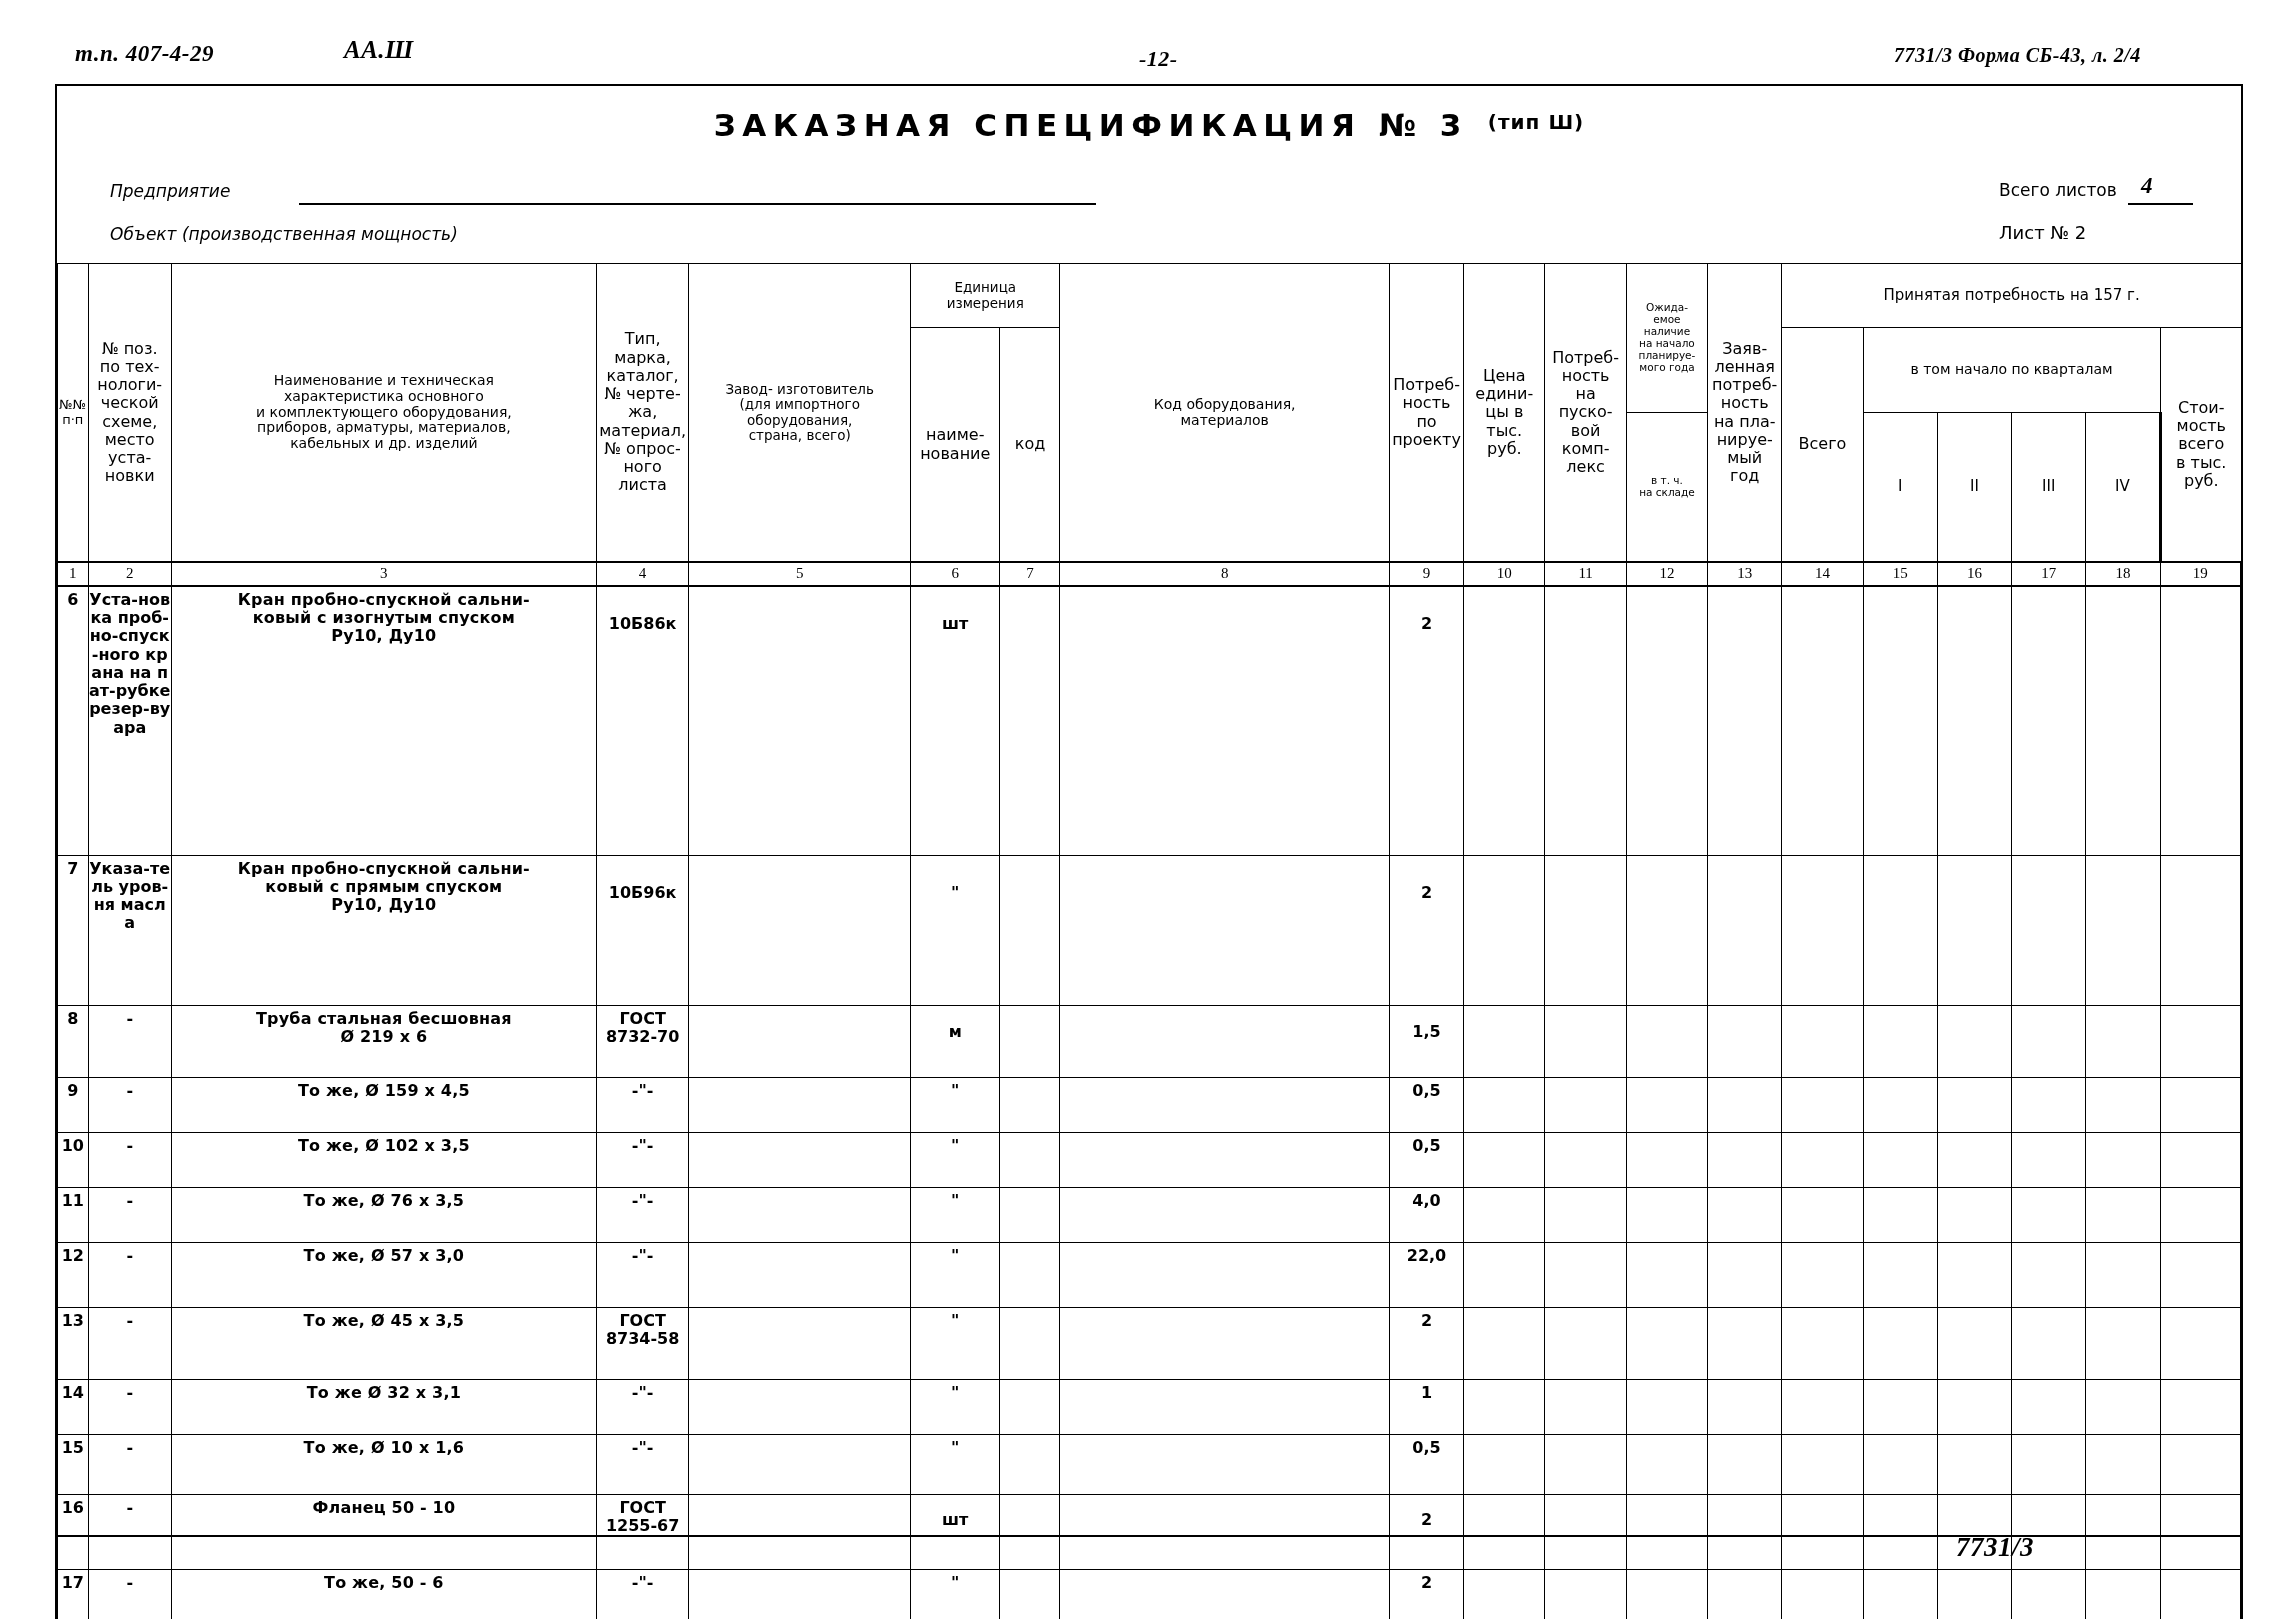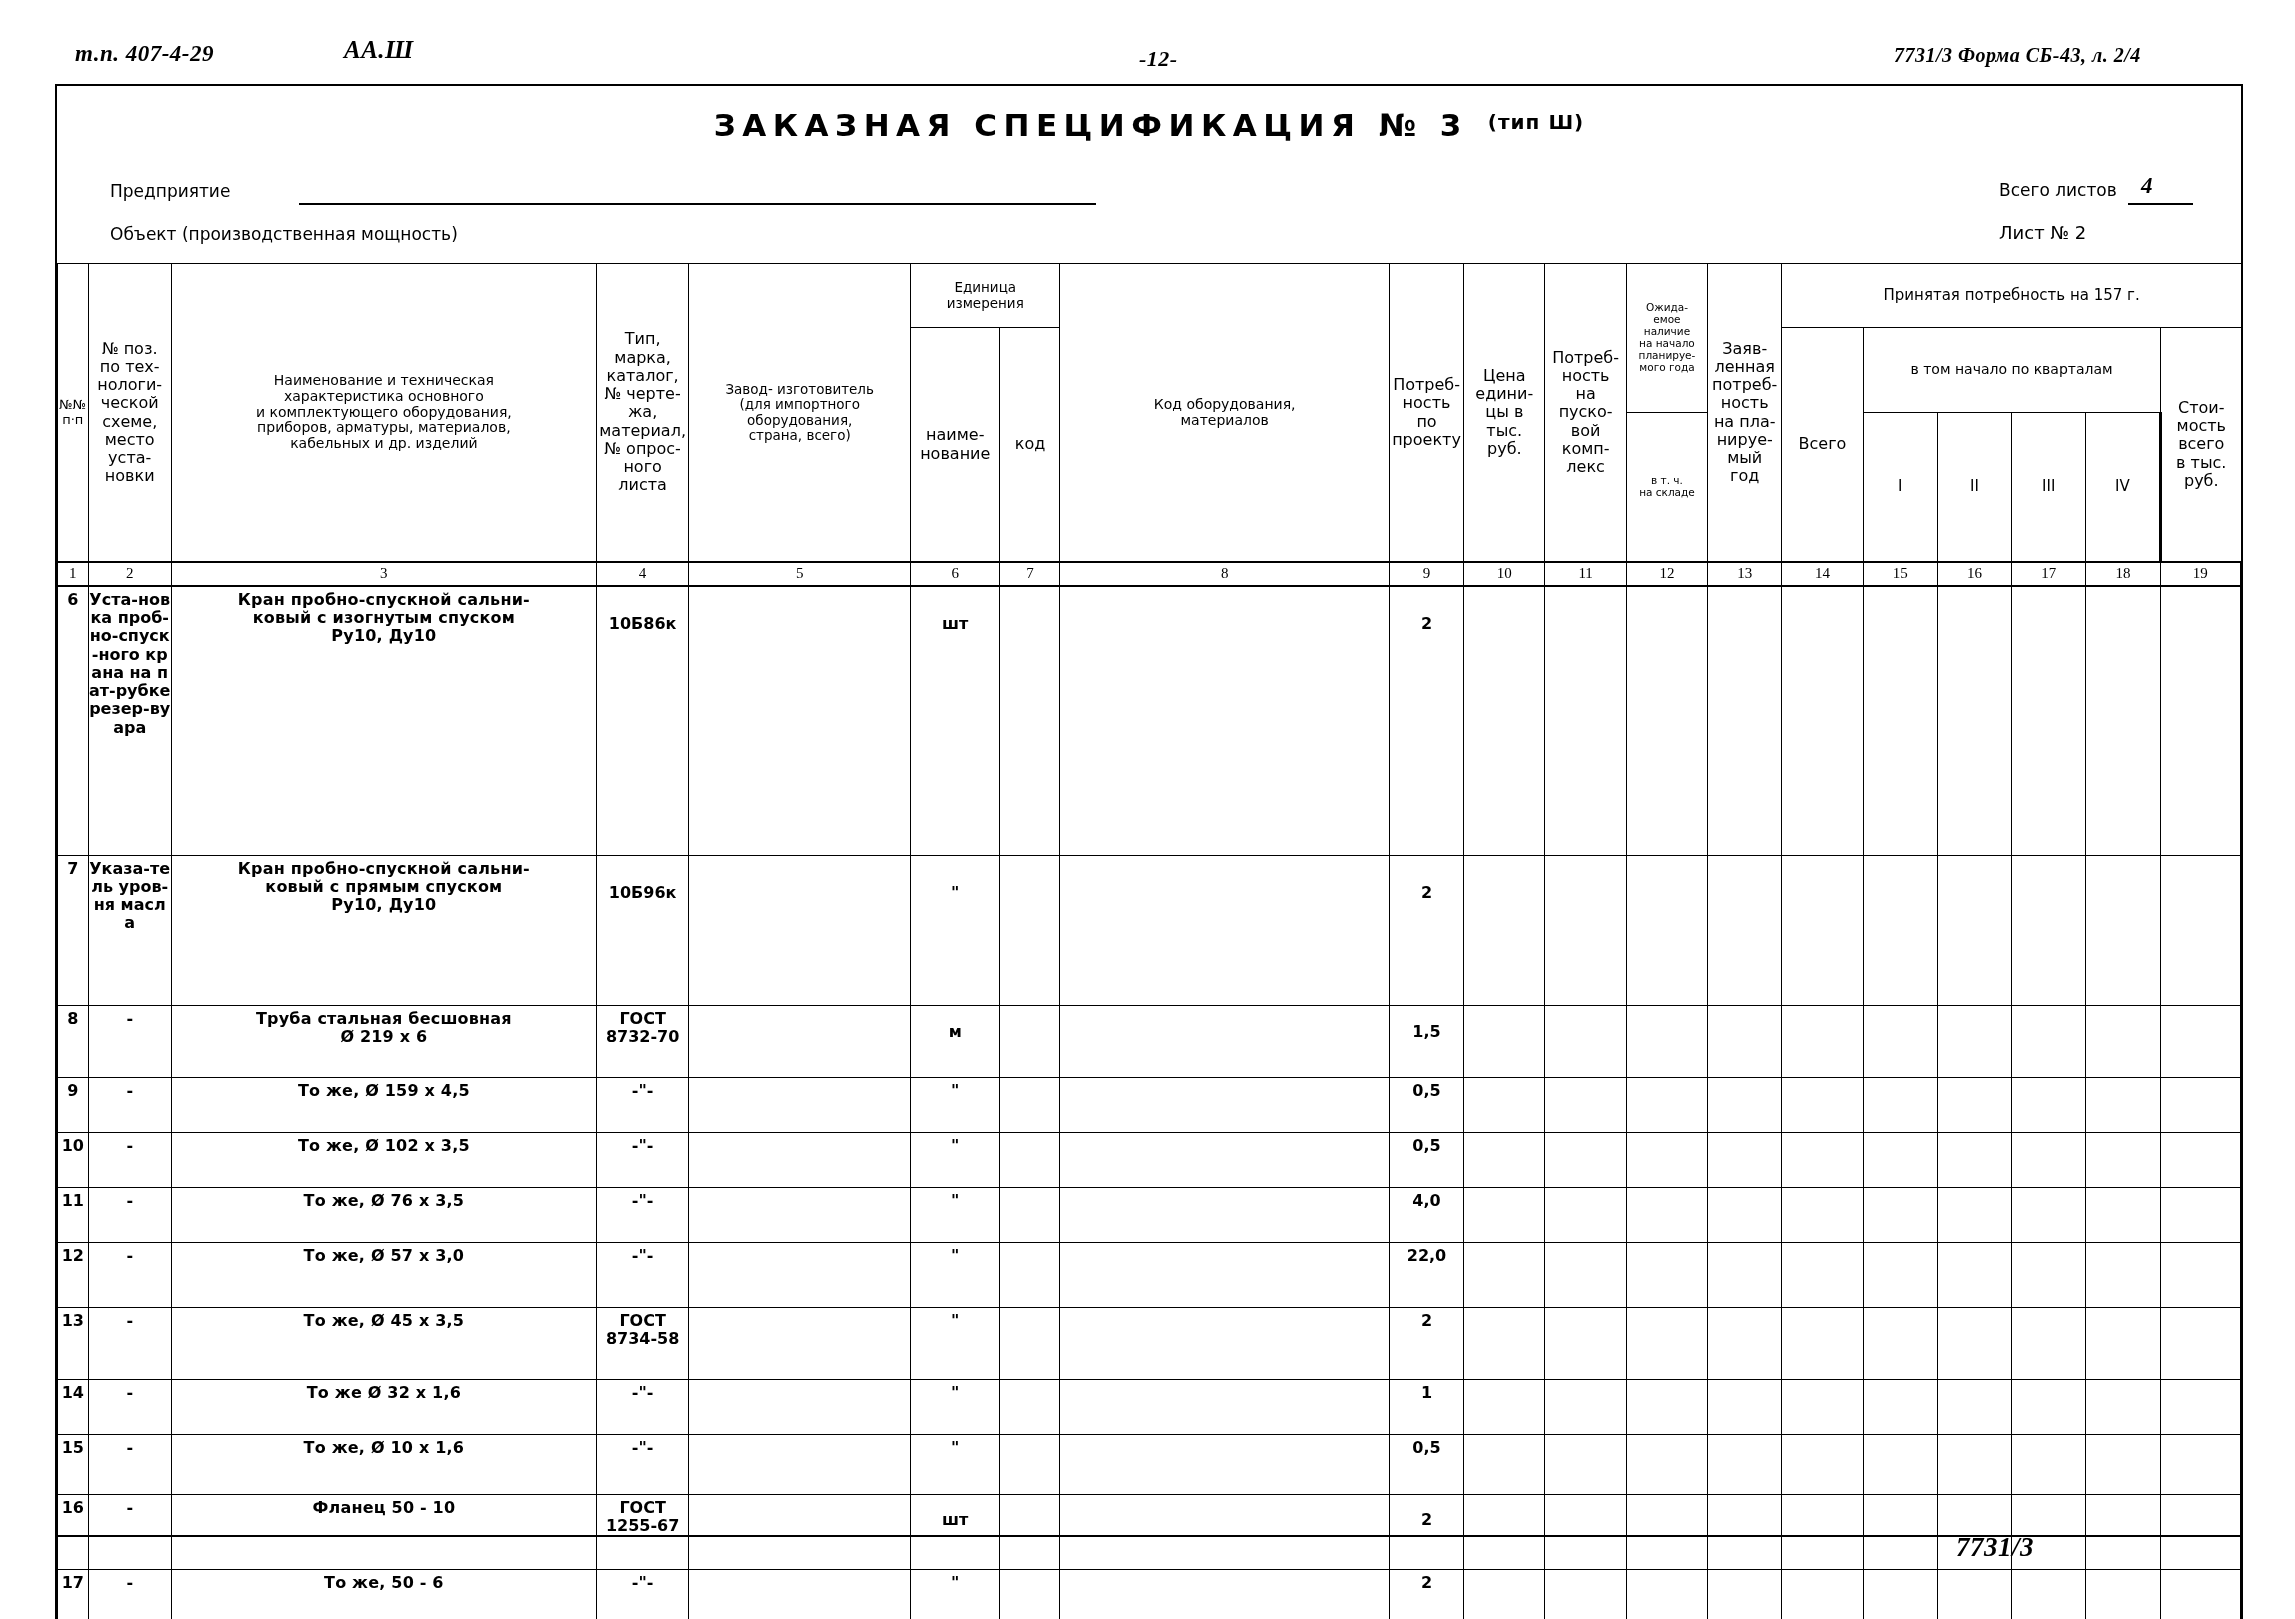--- a/index.html
+++ b/index.html
@@ -78,20 +78,21 @@
   
   #meta-block {
     position: absolute; left: 55px; top: 172px;
     width: 2188px; height: 92px;
   }
   .meta-label {
     position: absolute;
     font-size: 17px;
     font-family: "DejaVu Sans", sans-serif;
     white-space: nowrap;
+    font-style: italic;
   }
   #label-enterprise { left: 55px; top: 9px; }
   #label-object     { left: 55px; top: 52px; }
   #rule-enterprise {
     position: absolute; left: 244px; top: 31px; width: 797px;
     border-bottom: 2px solid #000;
   }
   #object-value {
     position: absolute; left: 478px; top: 40px;
     font-size: 19px; font-weight: bold;
@@ -544,21 +545,21 @@
       <td></td>
       <td></td>
       <td></td>
       <td></td>
       <td class="thick-right"></td>
     </tr>
 
     <tr style="height:55px">
       <td class="c-num thick-left">14</td>
       <td class="c-pos" style="text-align:center;padding-left:0">-</td>
-      <td class="c-name">То же     Ø 32 х 1,6</td>
+      <td class="c-name">То же     Ø 32 х 3,1</td>
       <td class="c-type">-"-</td>
       <td></td>
       <td class="c-unit">"</td>
       <td></td>
       <td></td>
       <td class="c-qty">1</td>
       <td></td>
       <td></td>
       <td></td>
       <td></td>

